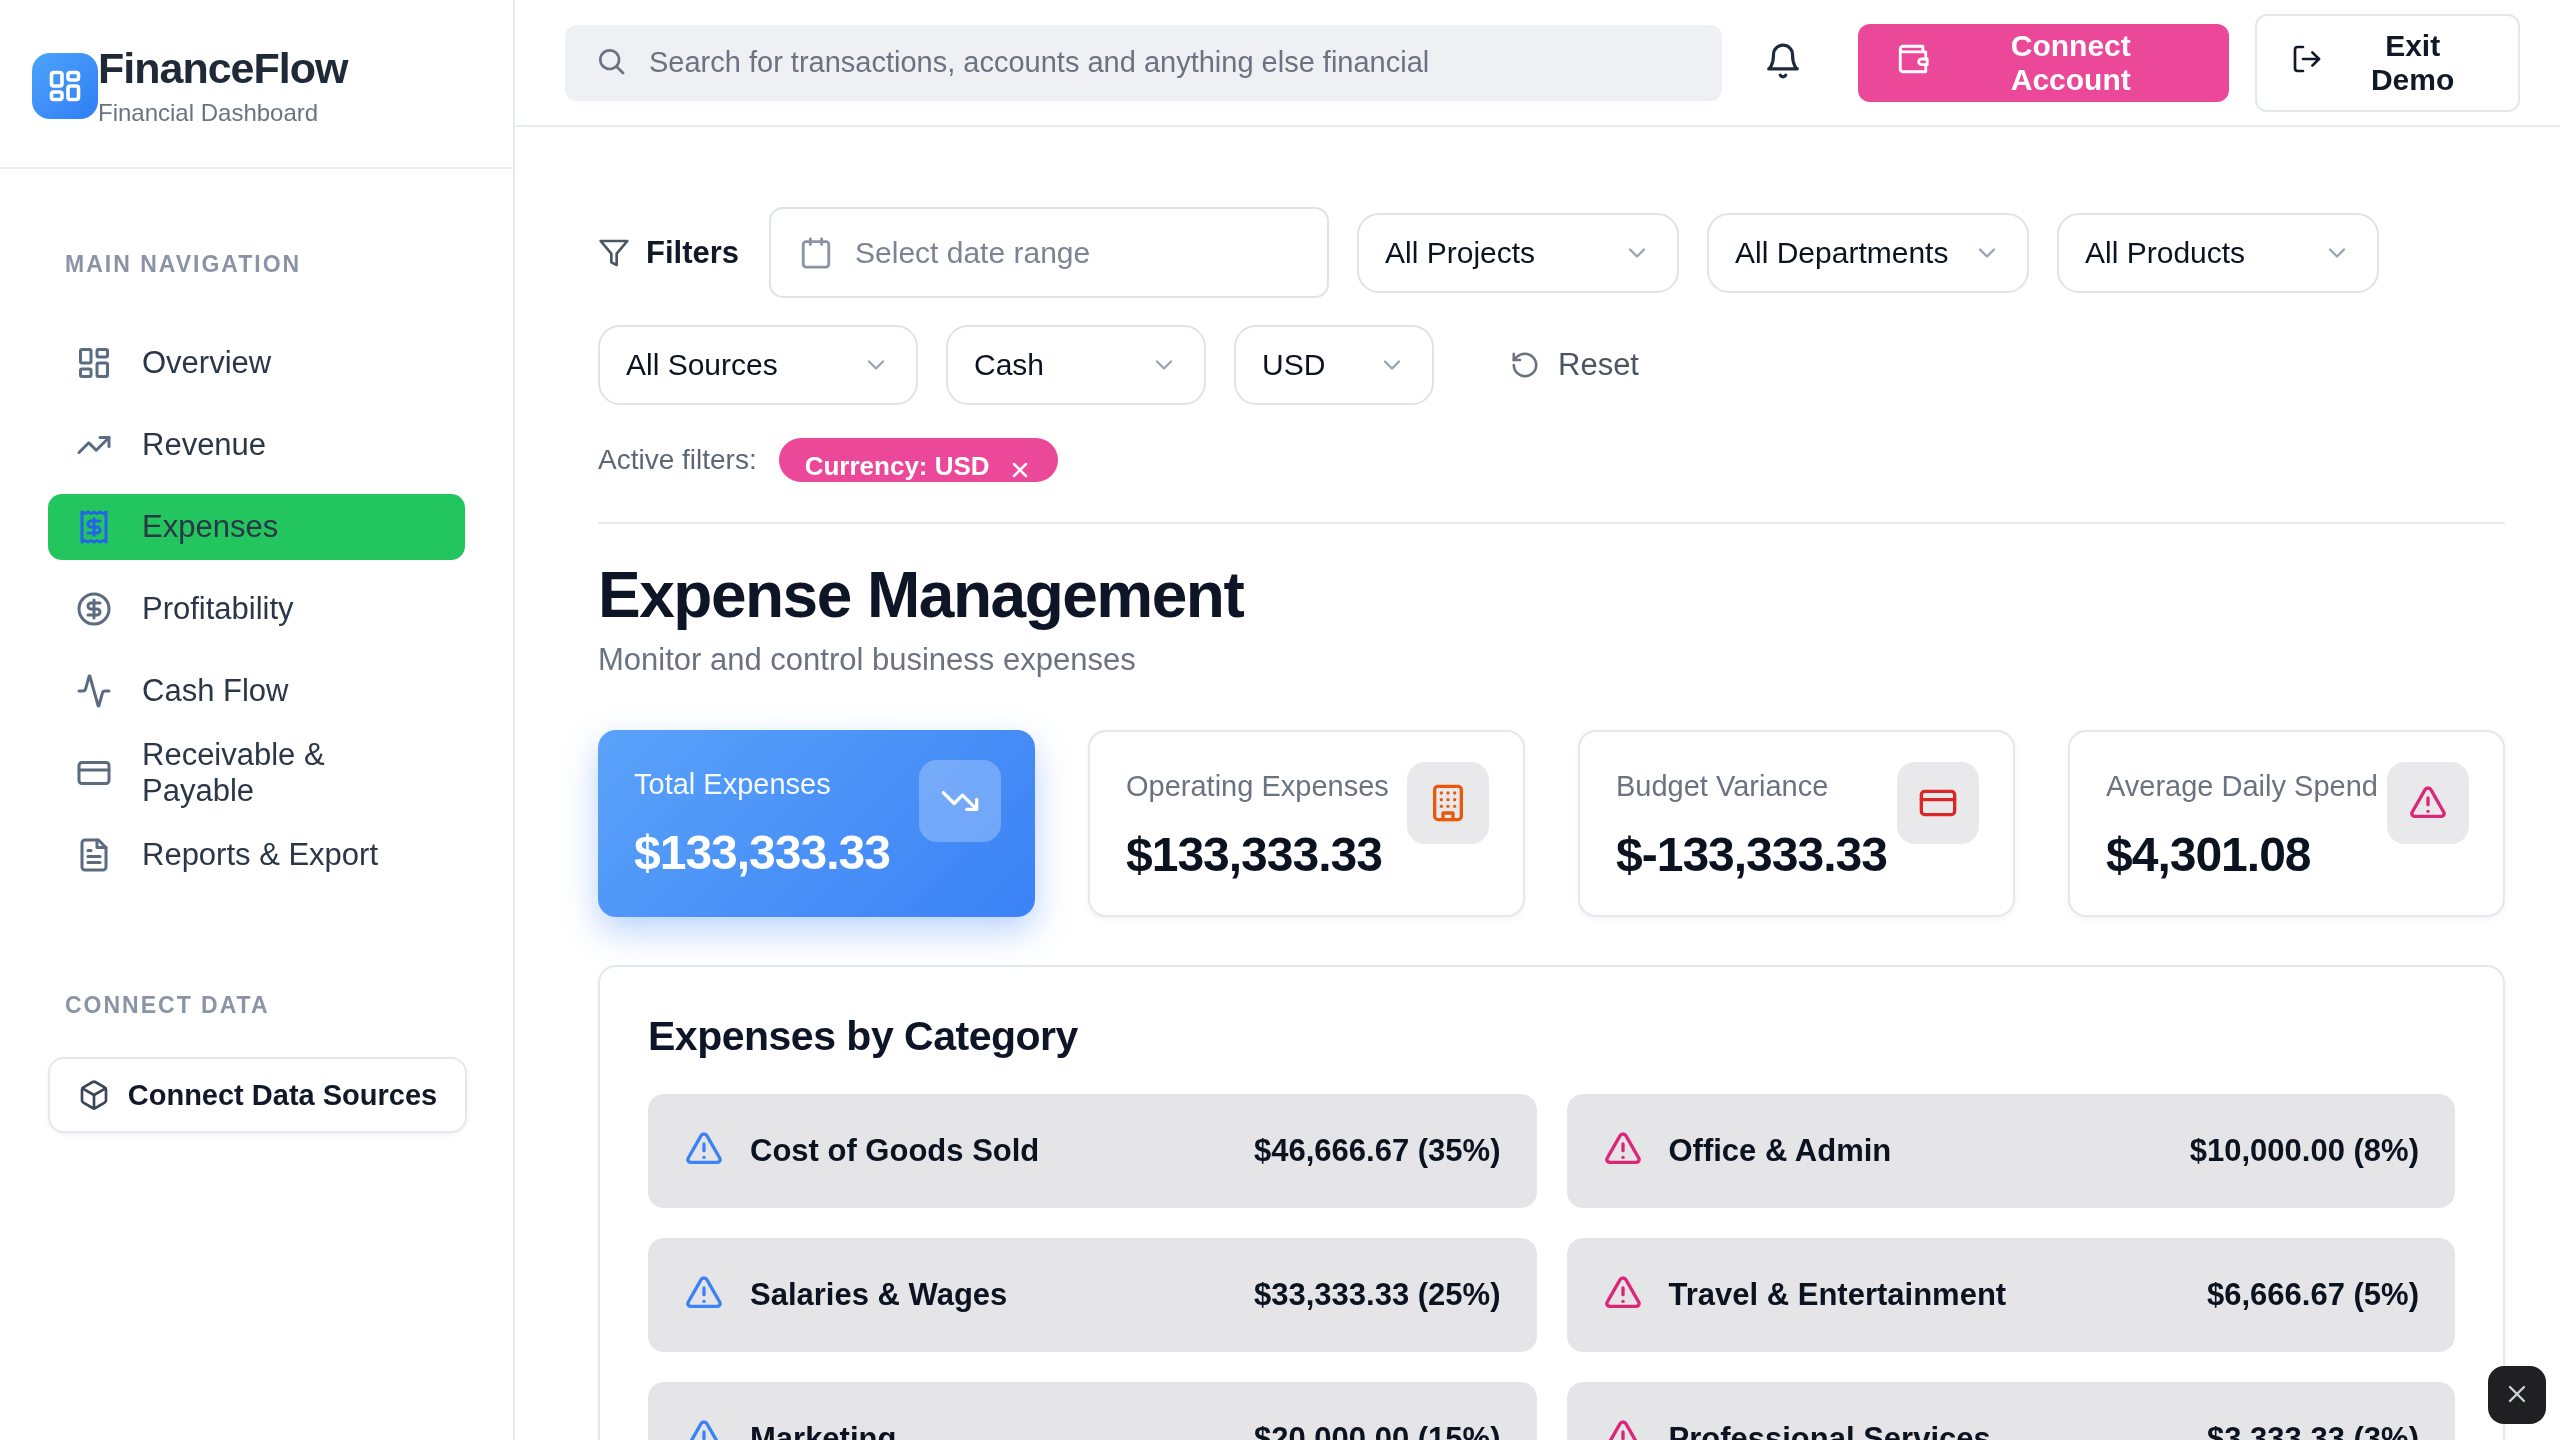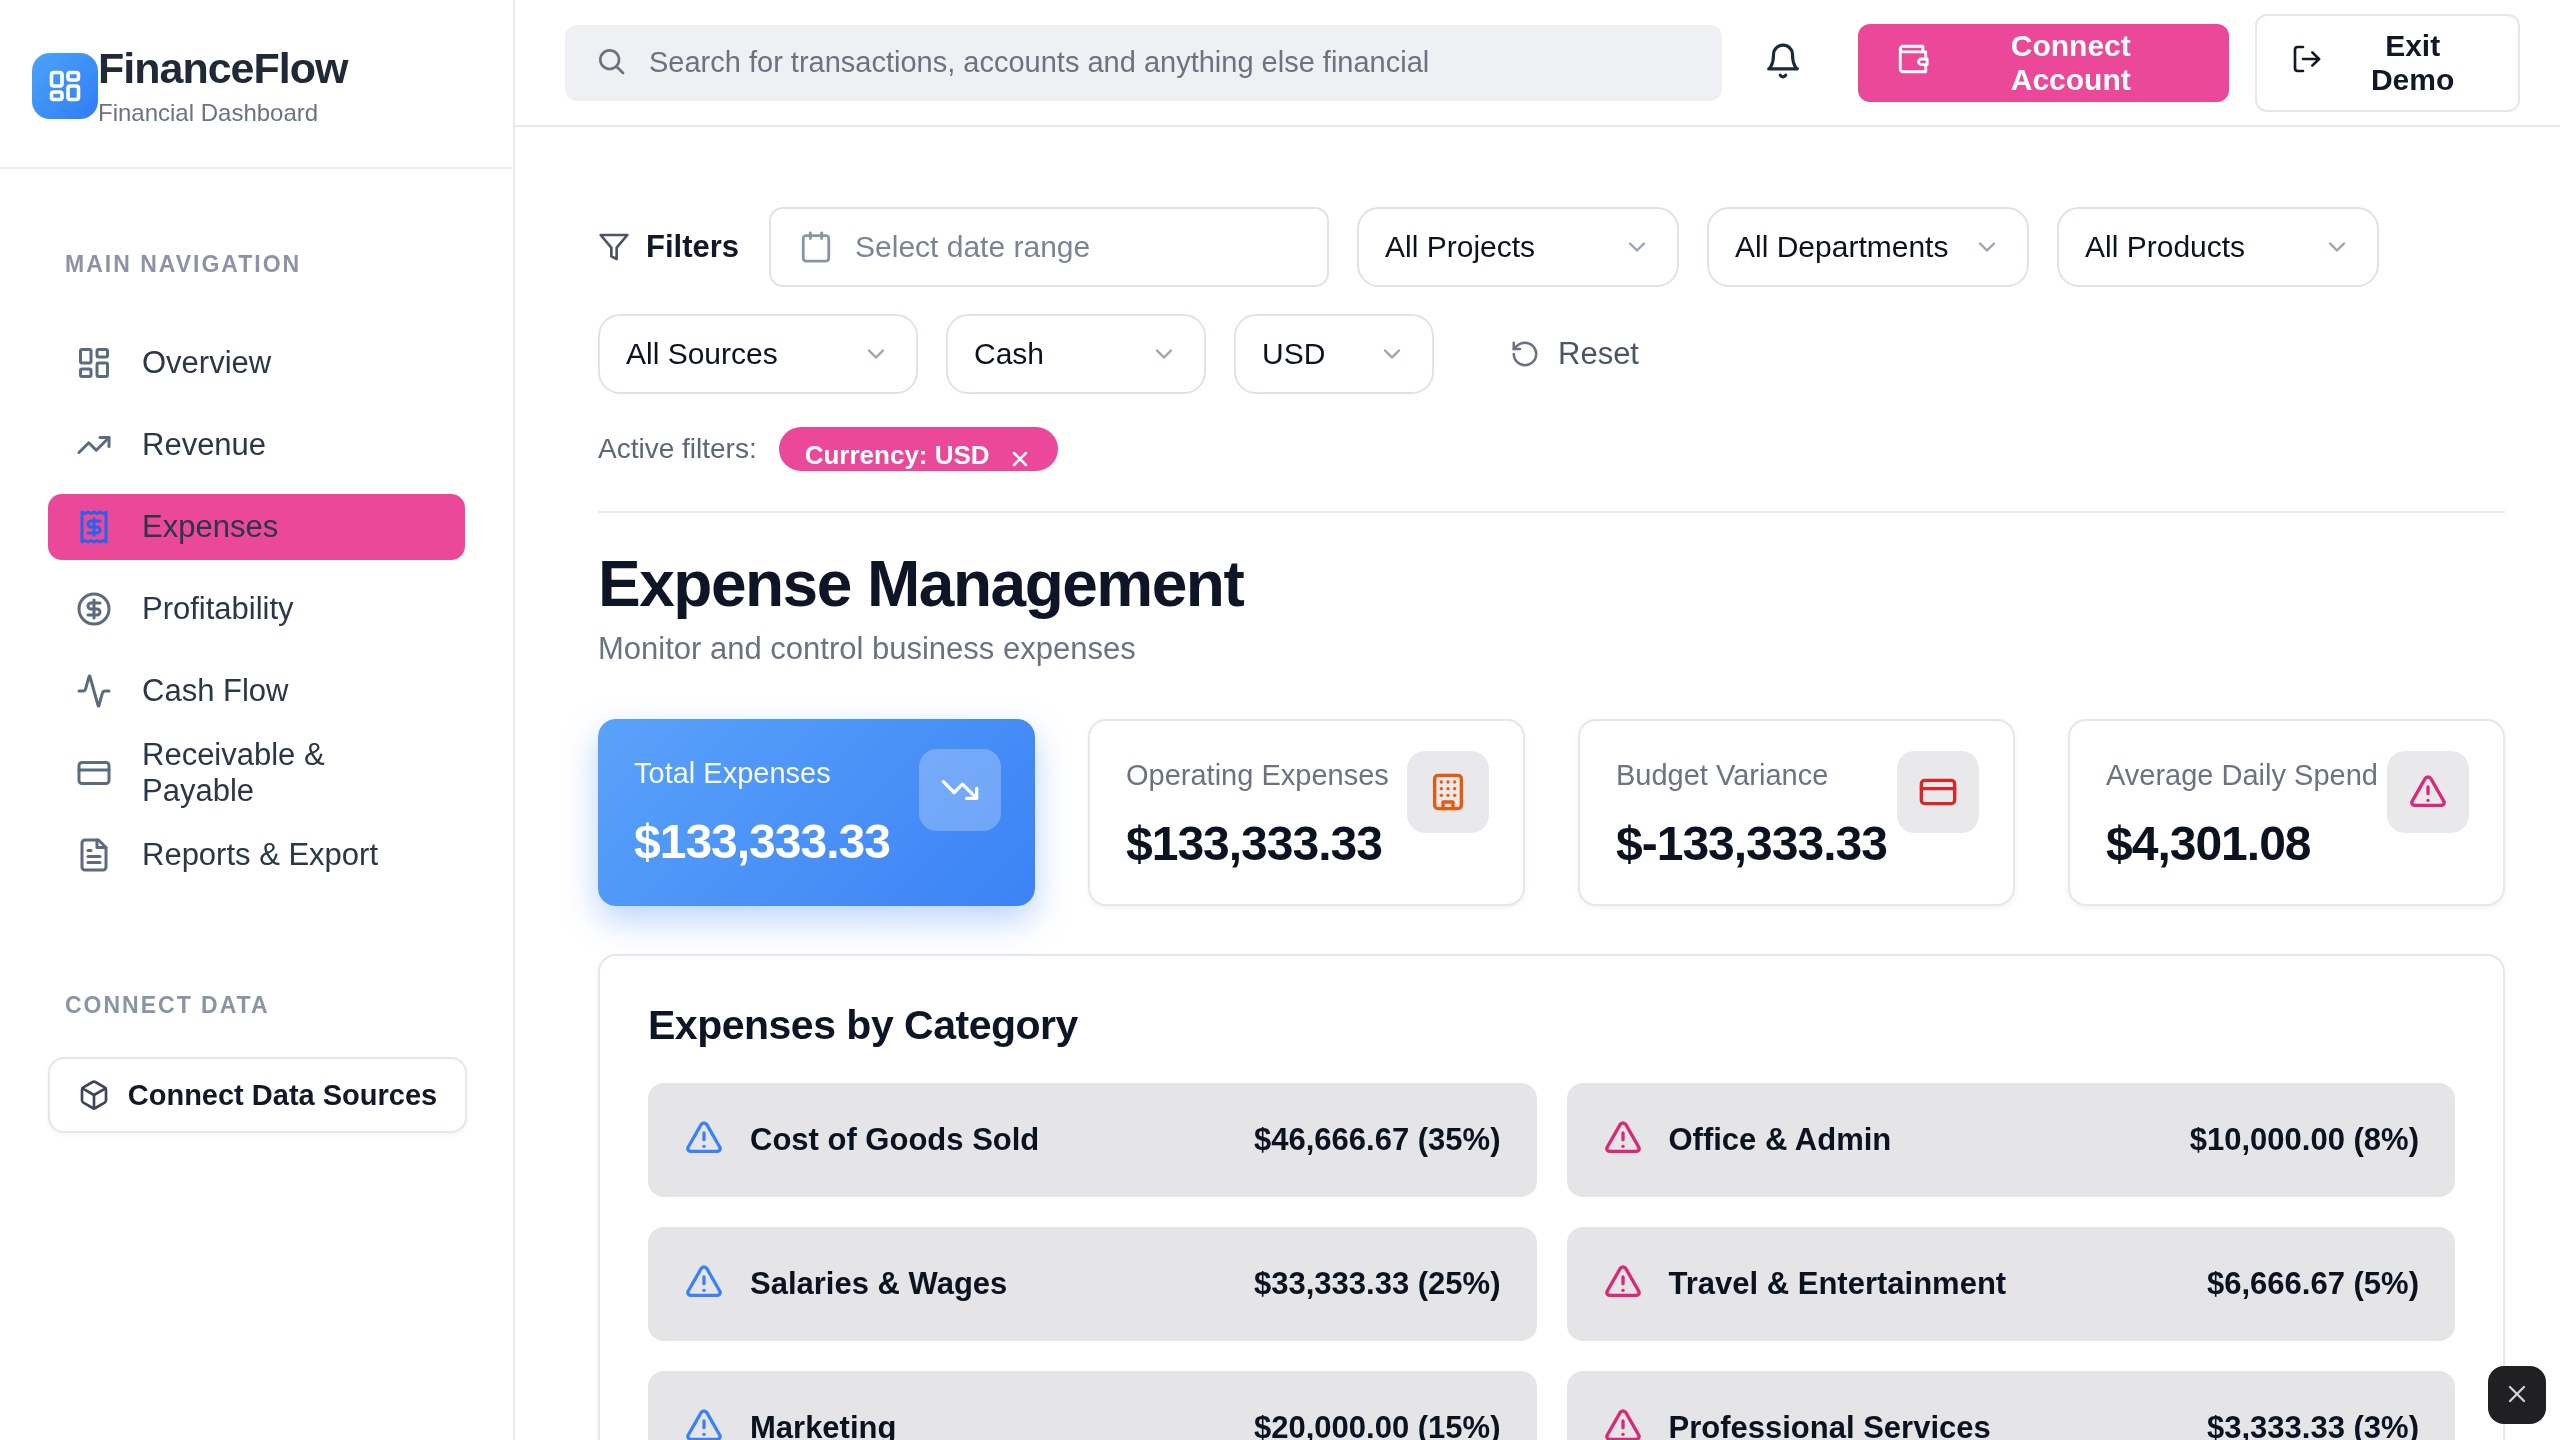--- a/index.html
+++ b/index.html
@@ -36,21 +36,21 @@
   }
   .nav-section { padding-top:82px; }
   .nav-list { margin-top:52px; padding:0 48px; display:flex; flex-direction:column; gap:16px; }
   .nav-item {
     display:flex; align-items:center; gap:30px;
     height:66px; padding:0 28px; border-radius:14px;
     color:#2b3647; font-size:31px; font-weight:500;
     cursor:pointer; background:transparent; border:none; text-align:left;
   }
   .nav-item .nico { color:#5b6b80; display:flex; flex:none; }
-  .nav-item.active { background:#ec4899; }
+  .nav-item.active { background:#22c55e; }
   .nav-item.active .nico { color:#2563eb; }
 
   .connect-section { margin-top:104px; }
   .connect-btn {
     margin:38px 48px 0 48px; width:419px; height:76px;
     background:#ffffff; border:2px solid #e4e7ec; border-radius:16px;
     box-shadow:0 2px 5px rgba(16,24,40,.05);
     display:flex; align-items:center; justify-content:center; gap:18px;
     font-size:29px; font-weight:600; color:#111827; cursor:pointer;
     font-family:inherit;
@@ -91,21 +91,21 @@
   .content { flex:1; overflow:hidden; padding:0 55px 0 83px; background:#fff; }
 
   
   .filters-row { display:flex; align-items:center; gap:28px; }
   .filters-row.r1 { margin-top:80px; }
   .filters-row.r2 { margin-top:27px; }
   .filters-title { display:flex; align-items:center; gap:16px; margin-right:2px; }
   .filters-title .nico { color:#4b5563; display:flex; }
   .filters-title span { font-size:31px; font-weight:700; color:#111827; }
   .date-input {
-    width:560px; height:80px; border:2px solid #dfe3e9; border-radius:14px;
+    width:560px; height:91px; border:2px solid #dfe3e9; border-radius:14px;
     display:flex; align-items:center; gap:22px; padding:0 28px; background:#fff;
   }
   .date-input .nico { color:#8b93a1; display:flex; }
   .date-input input {
     border:none; outline:none; flex:1; font-size:30px; color:#111827;
     background:transparent; font-family:inherit;
   }
   .date-input input::placeholder { color:#7b8494; }
   .select {
     height:80px; border:2px solid #dfe3e9; border-radius:22px; background:#fff;

